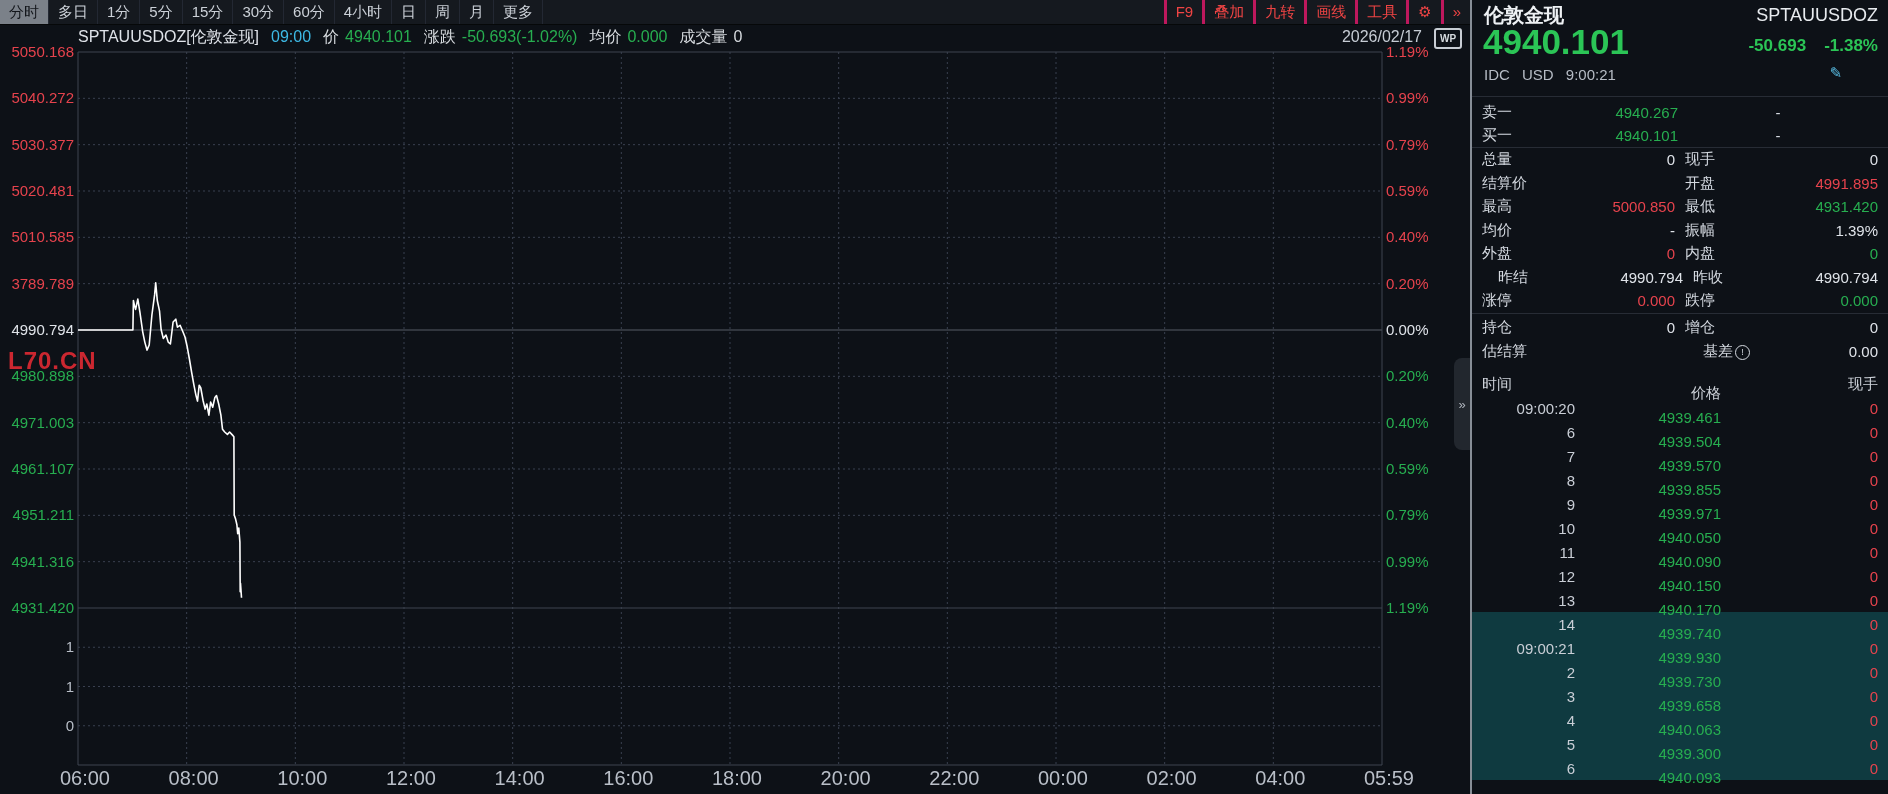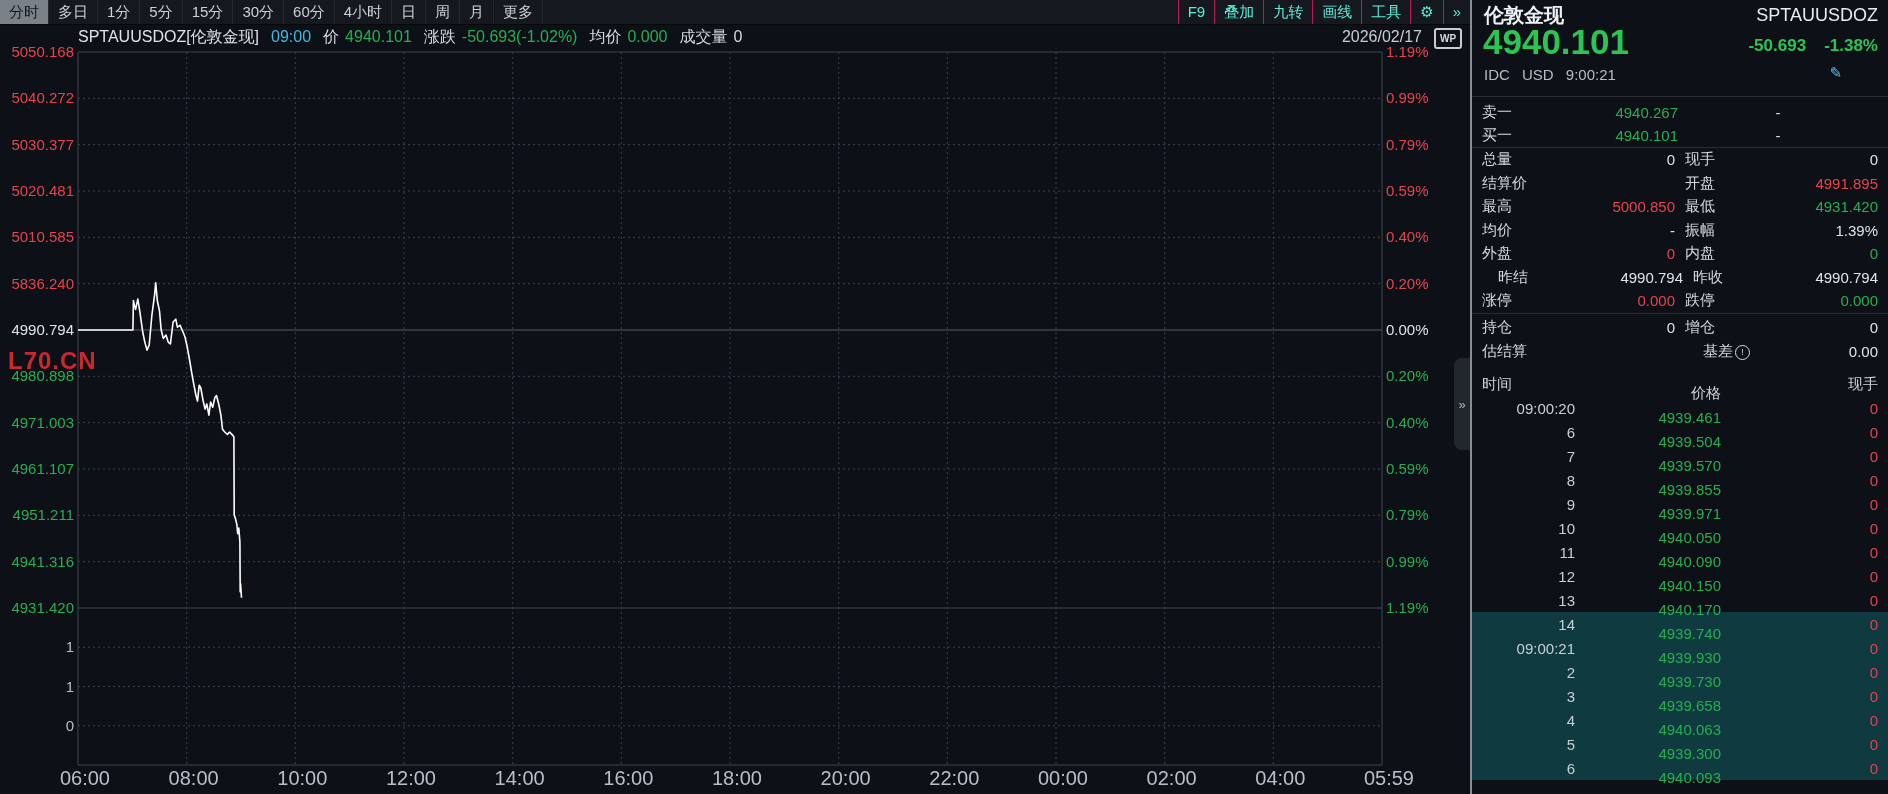--- a/index.html
+++ b/index.html
@@ -5,21 +5,21 @@
   html,body{margin:0;padding:0;background:#07090c;}
   .app{position:relative;width:1888px;height:794px;background:#0d1117;overflow:hidden;
        font-family:"Liberation Sans","DejaVu Sans",sans-serif;-webkit-font-smoothing:antialiased;}
   
   .toolbar{position:absolute;left:0;top:0;width:1470px;height:24px;background:#15191f;
            display:flex;align-items:stretch;border-bottom:1px solid #060809;}
   .tabs,.tbbtns{display:flex;align-items:stretch;}
   .tab{padding:0 9px;line-height:24px;font-size:15px;color:#ccd1d8;border-right:1px solid #232833;cursor:pointer;white-space:nowrap;}
   .tab.sel{background:#7b8189;color:#13161b;}
   .tb-spacer{flex:1;}
-  .tb-btn{padding:0 9px;line-height:24px;font-size:15px;color:#5eead4;border-left:1px solid #be185d;cursor:pointer;white-space:nowrap;}
+  .tb-btn{padding:0 9px;line-height:24px;font-size:15px;color:#ef4444;border-left:3px solid #be185d;cursor:pointer;white-space:nowrap;}
   
   .infobar{position:absolute;left:0;top:24px;width:1470px;height:26px;display:flex;align-items:center;
            font-size:16px;color:#d6dade;padding-left:78px;box-sizing:border-box;white-space:nowrap;}
   .infobar span{margin-right:12px;}
   .ib-lbl{margin-right:6px!important;}
   .ib-date{margin-left:auto;color:#c6ccd4;}
   .wp{width:24px;height:17px;border:2px solid #c8cdd4;border-radius:3px;color:#d6dade;
       font-size:10px;font-weight:bold;display:flex;align-items:center;justify-content:center;
       margin-right:8px!important;margin-top:2px;}
   
@@ -153,21 +153,21 @@
         <line x1="78" y1="2" x2="78" y2="715" stroke="#3f4450" stroke-width="1"></line>
         <line x1="1382" y1="2" x2="1382" y2="715" stroke="#3f4450" stroke-width="1"></line>
         <polyline points="78.0,280.0 132.9,280.0 133.4,250.5 134.5,255.6 135.6,259.4 137.8,249.1 139.9,262.2 142.7,281.8 144.8,292.1 147.0,300.1 149.2,295.0 151.9,265.0 154.6,244.9 155.7,232.9 157.3,250.5 159.5,260.8 161.1,279.5 163.3,288.4 166.0,285.1 168.2,292.1 170.4,294.0 173.1,272.0 175.8,269.2 177.4,277.2 180.1,275.3 182.9,281.8 185.0,287.0 187.2,296.8 189.4,309.0 191.6,322.1 193.7,333.8 195.9,345.1 197.5,351.1 199.2,335.2 200.8,338.0 203.0,350.2 205.1,359.1 206.8,354.0 208.9,365.2 210.6,352.1 212.7,357.2 214.9,347.4 216.5,345.5 218.7,354.0 220.9,365.2 222.5,379.2 224.7,382.0 227.4,384.4 229.6,382.0 232.3,384.9 233.9,386.7 234.2,464.9 235.6,469.1 236.9,474.8 237.7,483.6 238.8,478.0 239.9,492.1 240.2,541.7 240.5,533.3 241.5,547.8" fill="none" stroke="#ffffff" stroke-width="1.6" stroke-linejoin="round"></polyline>
       </svg>
     <div id="ax-price">
         <div class="axl axl-left c-red" style="top: -7px;">5050.168</div>
         <div class="axl axl-left c-red" style="top: 39.3333px;">5040.272</div>
         <div class="axl axl-left c-red" style="top: 85.6667px;">5030.377</div>
         <div class="axl axl-left c-red" style="top: 132px;">5020.481</div>
         <div class="axl axl-left c-red" style="top: 178.333px;">5010.585</div>
-        <div class="axl axl-left c-red" style="top: 224.667px;">5836.240</div>
+        <div class="axl axl-left c-red" style="top: 224.667px;">3789.789</div>
         <div class="axl axl-left c-white" style="top: 271px;">4990.794</div>
         <div class="axl axl-left c-green" style="top: 317.333px;">4980.898</div>
         <div class="axl axl-left c-green" style="top: 363.667px;">4971.003</div>
         <div class="axl axl-left c-green" style="top: 410px;">4961.107</div>
         <div class="axl axl-left c-green" style="top: 456.333px;">4951.211</div>
         <div class="axl axl-left c-green" style="top: 502.667px;">4941.316</div>
         <div class="axl axl-left c-green" style="top: 549px;">4931.420</div>
       </div>
     <div id="ax-pct">
         <div class="axl axl-right c-red" style="top: -7px;">1.19%</div>

